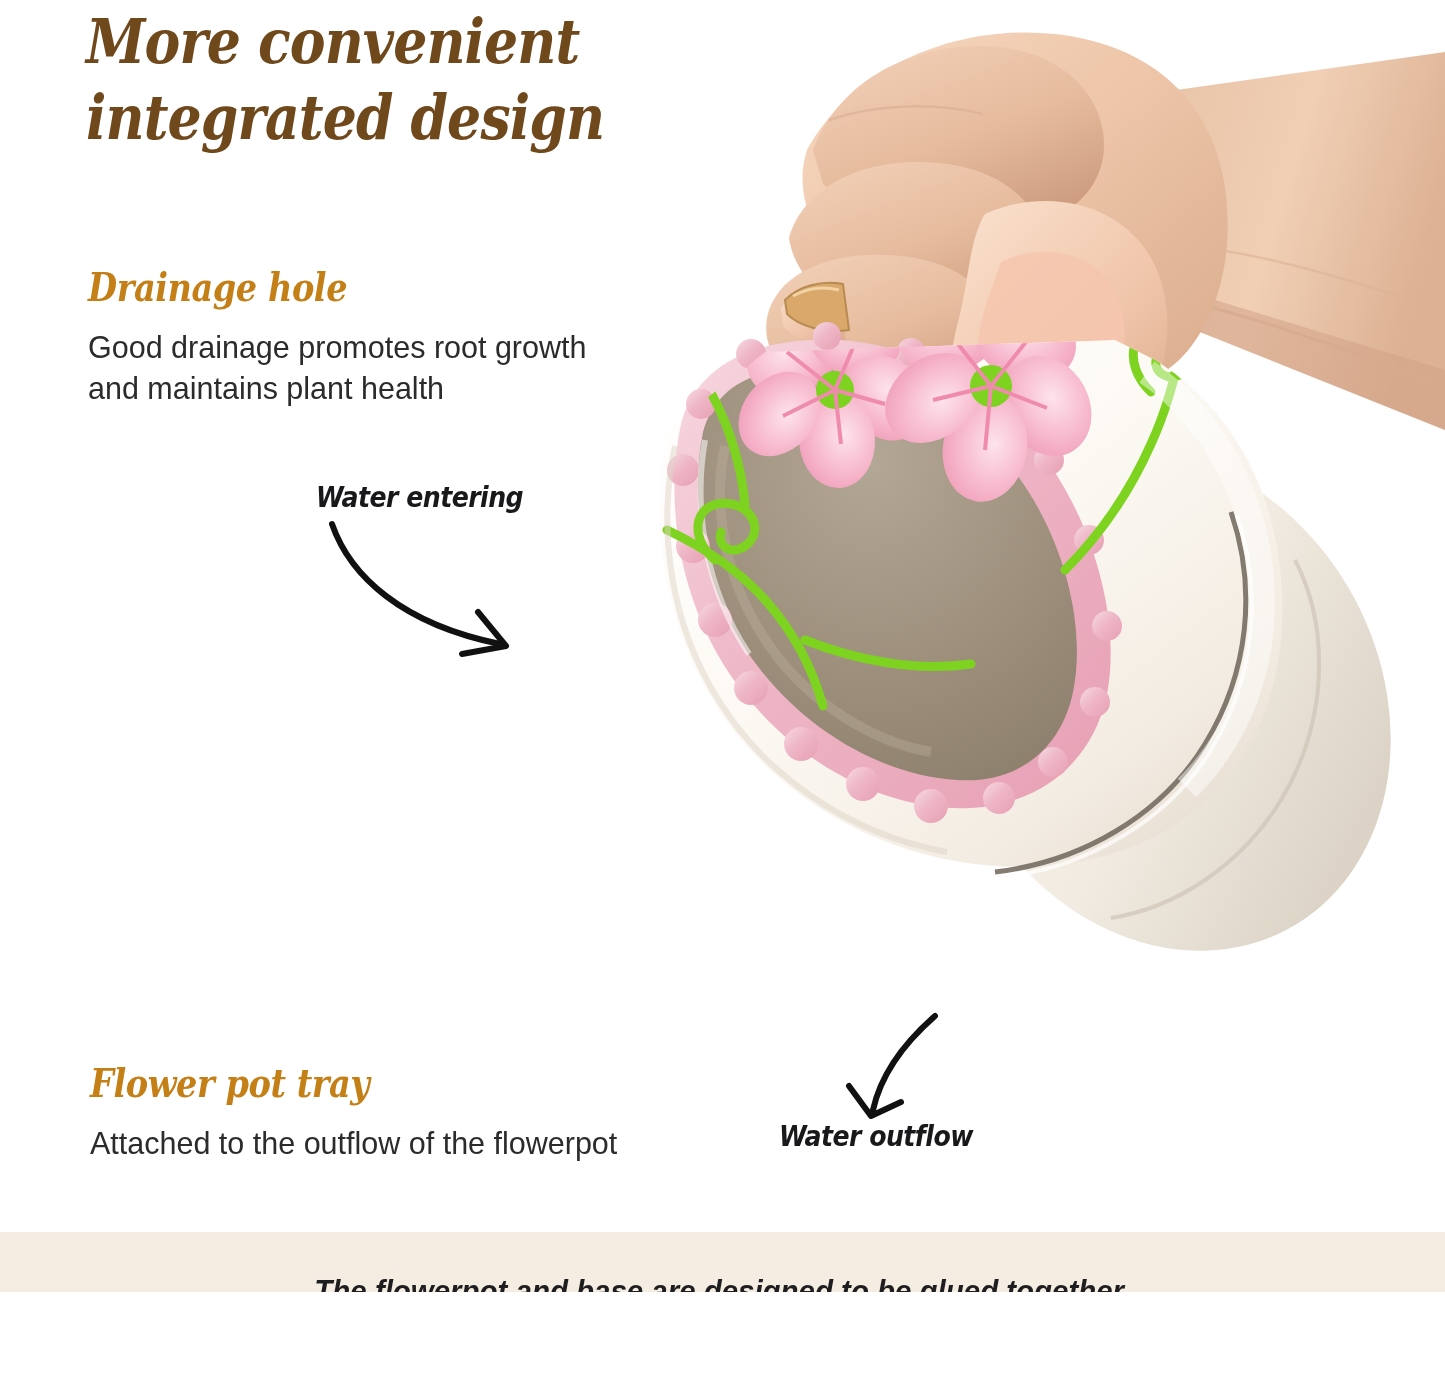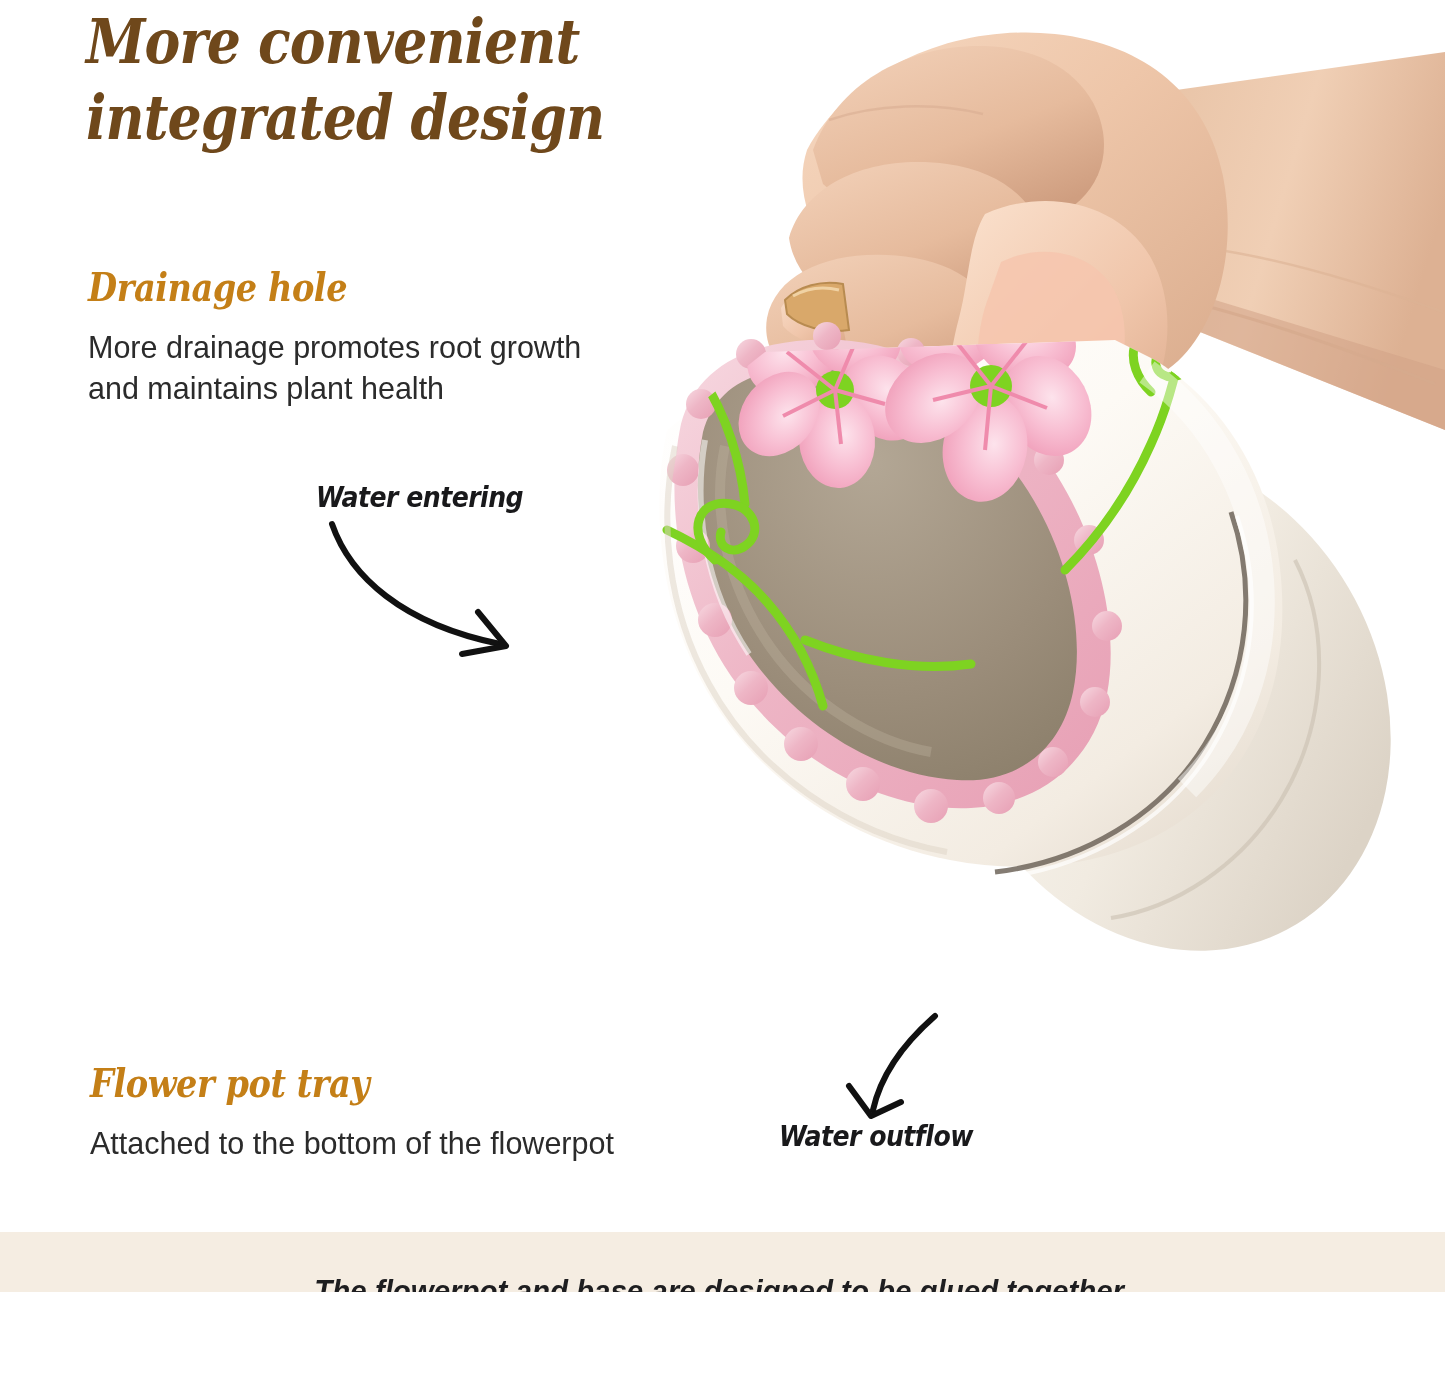--- a/index.html
+++ b/index.html
@@ -348,25 +348,25 @@
       </g>
 
       <path d="M120,446 C104,520 112,608 154,684 C202,772 292,834 392,852" stroke="#ded4c6" stroke-width="6" fill="none" opacity="0.5"></path>
     </svg>
   </div>
 
   <div id="main-title">More convenient
 integrated design</div>
 
   <div class="section-heading" id="heading-drainage">Drainage hole</div>
-  <div class="section-body" id="body-drainage">More drainage promotes root growth
+  <div class="section-body" id="body-drainage">Good drainage promotes root growth
 and maintains plant health</div>
 
   <div class="section-heading" id="heading-tray">Flower pot tray</div>
-  <div class="section-body" id="body-tray">Attached to the bottom of the flowerpot</div>
+  <div class="section-body" id="body-tray">Attached to the outflow of the flowerpot</div>
 
   <div class="callout-label" id="label-water-entering">Water entering</div>
   <svg class="arrow-svg" id="arrow-entering" width="230" height="140" xmlns="http://www.w3.org/2000/svg">
     <path d="M2,4 C20,56 72,104 170,124" stroke="#111111" stroke-width="6" fill="none" stroke-linecap="round"></path>
     <path d="M148,92 L176,126 L132,134" stroke="#111111" stroke-width="6" fill="none" stroke-linecap="round" stroke-linejoin="round"></path>
   </svg>
 
   <div class="callout-label" id="label-water-outflow">Water outflow</div>
   <svg class="arrow-svg" id="arrow-outflow" width="140" height="120" xmlns="http://www.w3.org/2000/svg">
     <path d="M90,4 C58,32 36,62 28,98" stroke="#111111" stroke-width="6" fill="none" stroke-linecap="round"></path>

